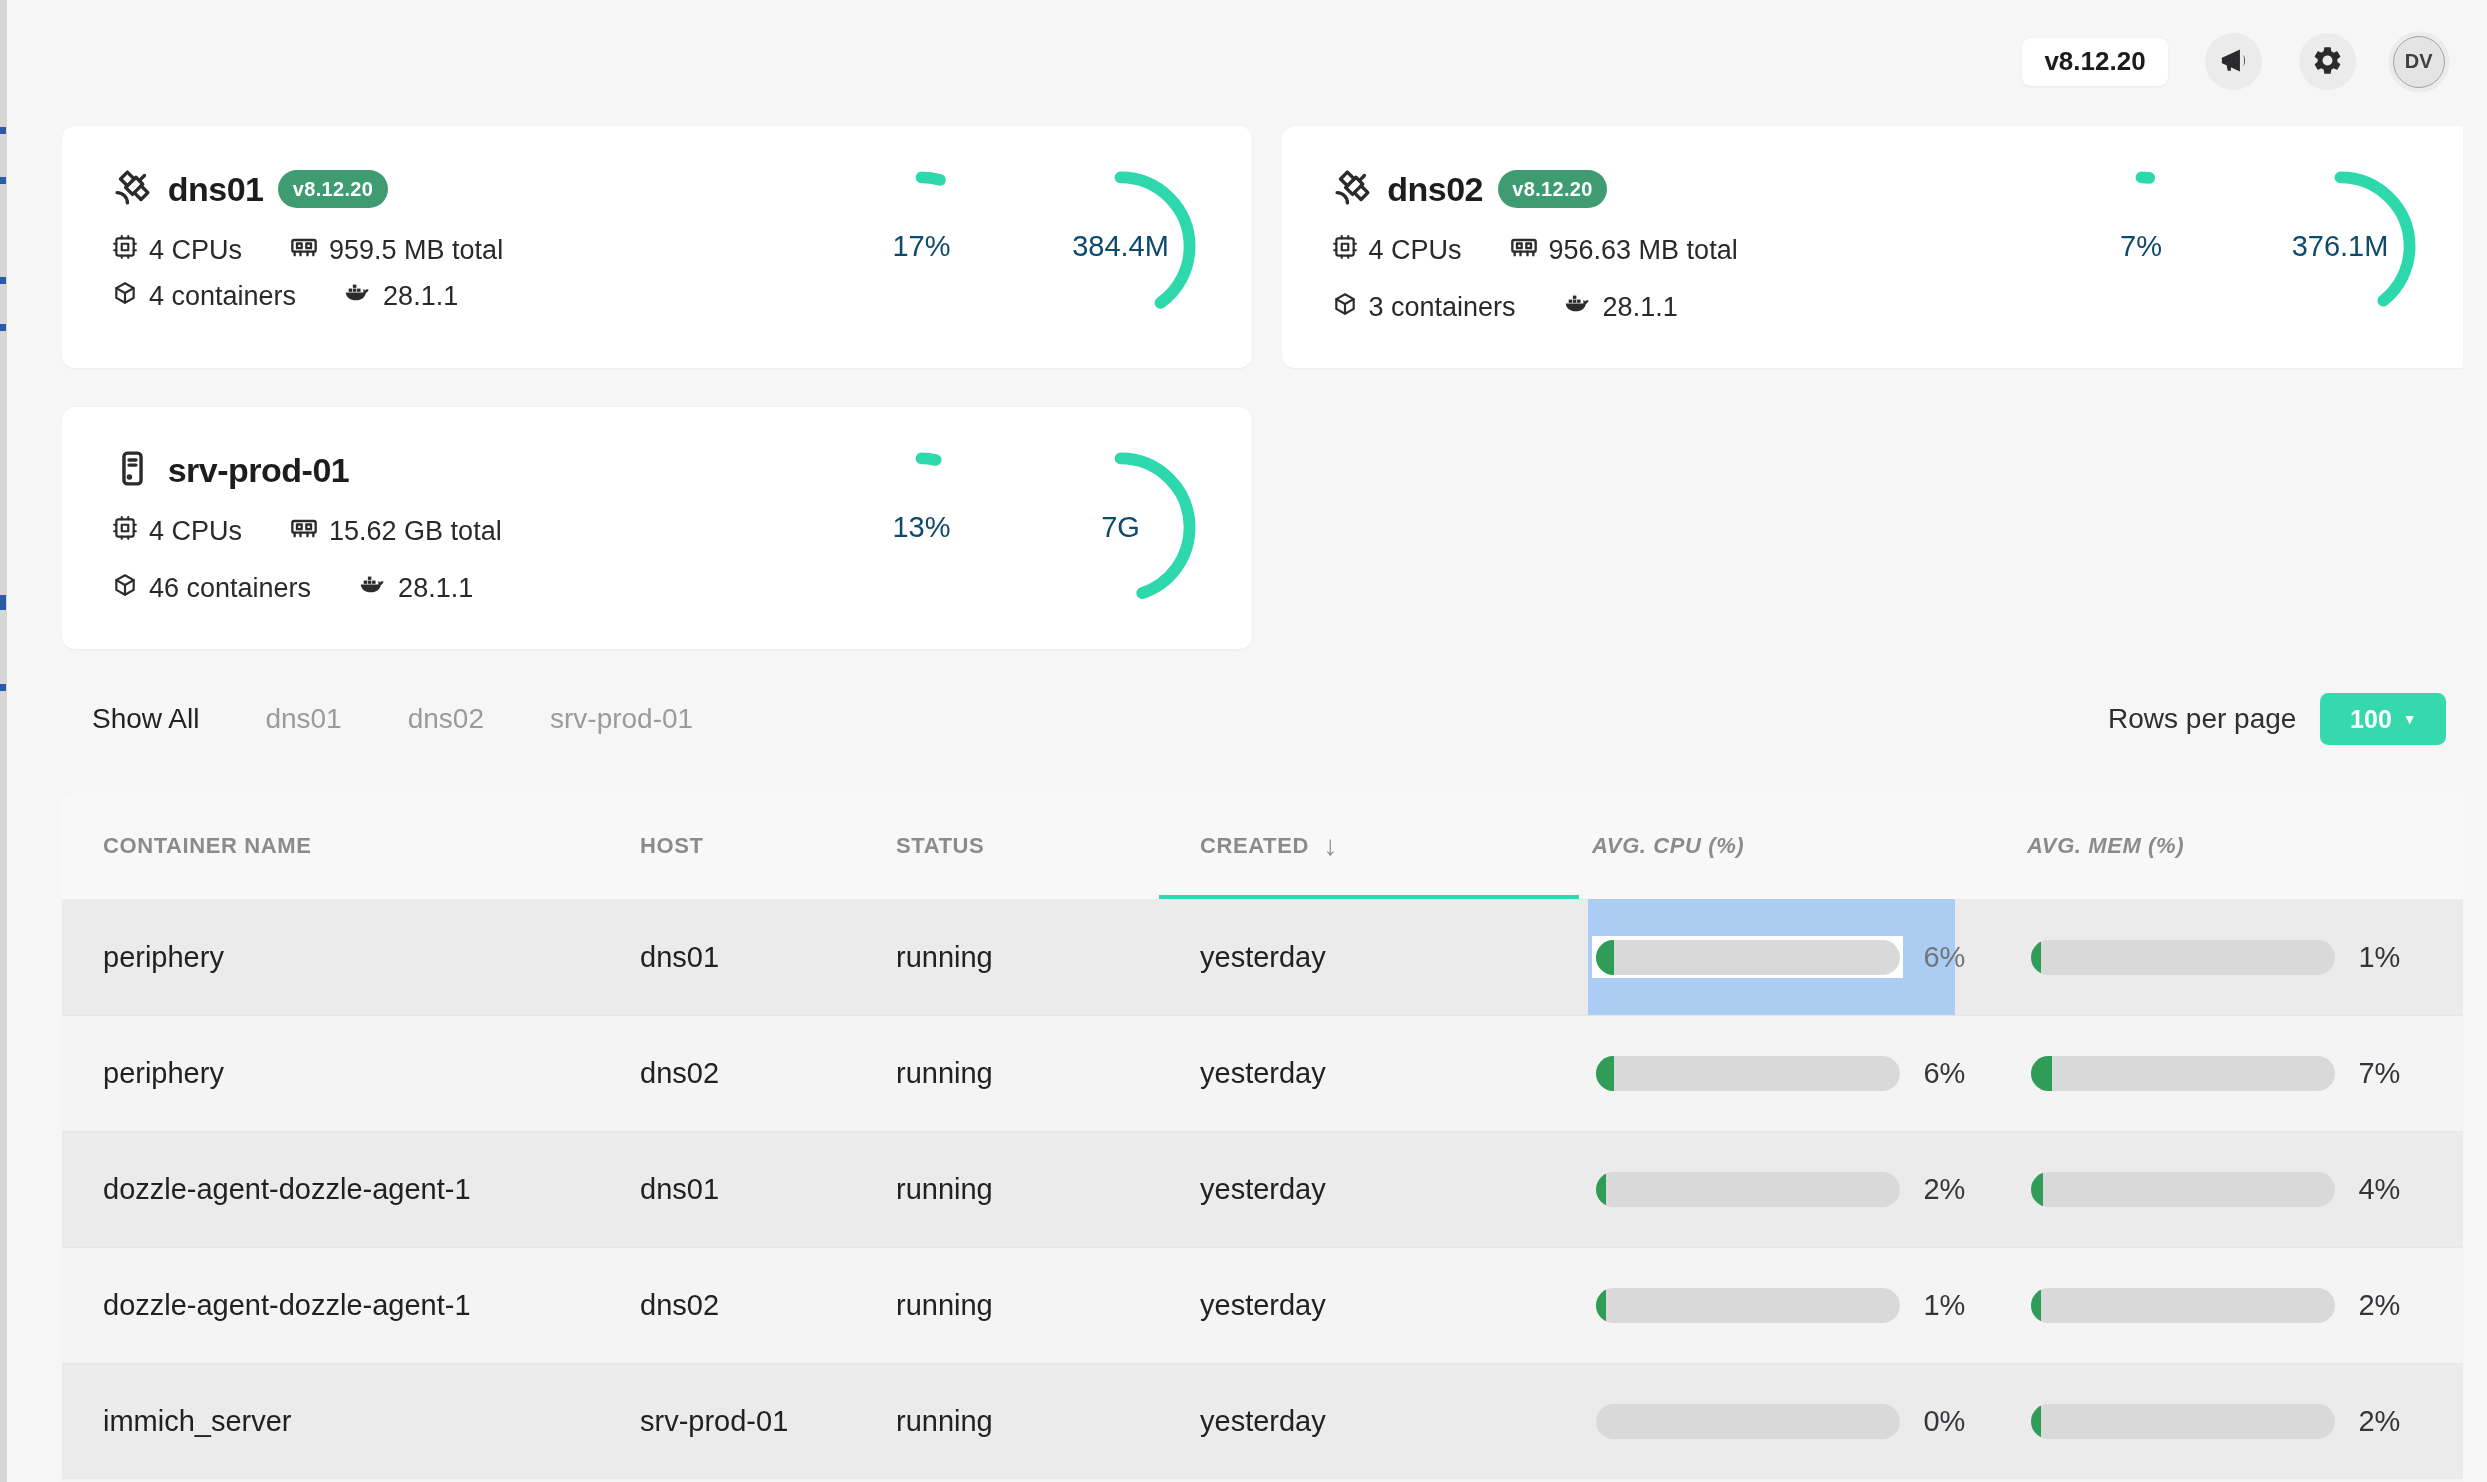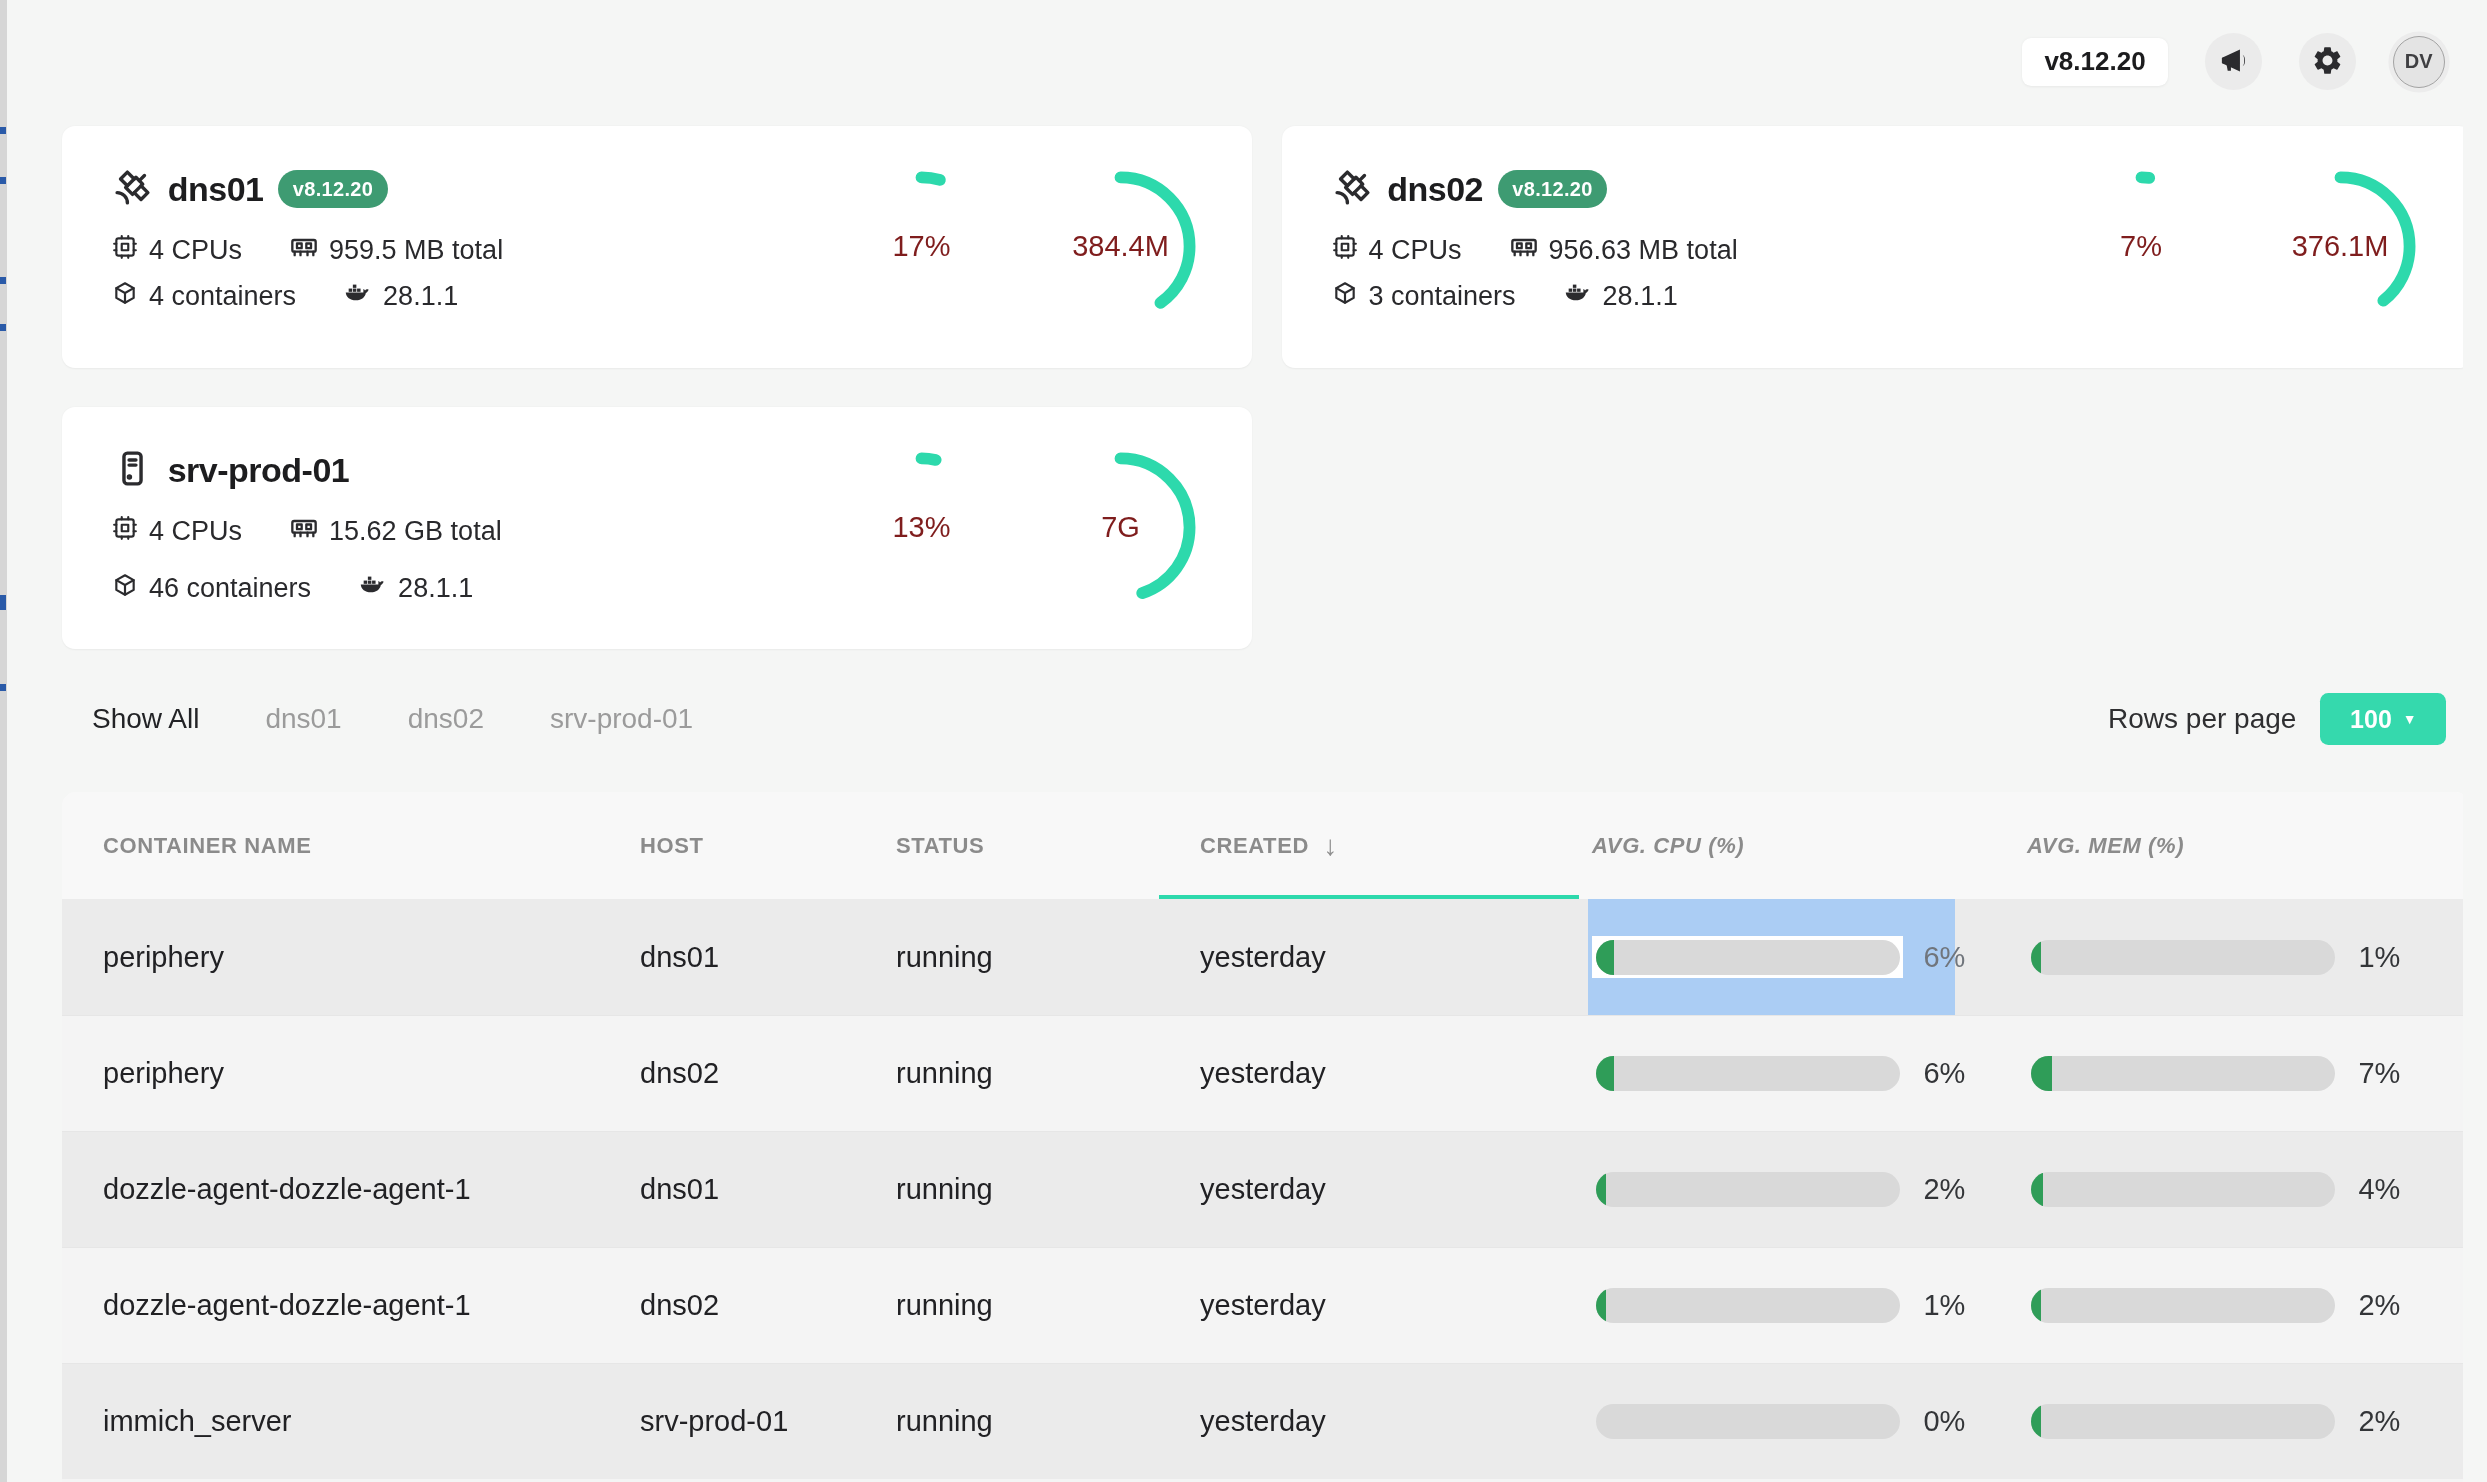--- a/index.html
+++ b/index.html
@@ -33,21 +33,21 @@
   .host-badge { background:#3e9b72; color:#fff; font-size:20px; font-weight:700;
     padding:7.4px 14.7px; border-radius:921px; letter-spacing:0.3px; }
   .host-info { display:flex; align-items:center; gap:13px; margin-top:22px; font-size:27px; color:#29292c; }
   .host-info .grp { display:flex; align-items:center; gap:11px; }
   .host-info .grp + .grp { margin-left:35px; }
   .gauge { position:absolute; width:157px; height:157px; top:42px; }
   .gauge.cpu { right:252px; }
   .gauge.mem { right:53px; }
   .gauge svg { width:157px; height:157px; display:block; }
   .gauge .glabel { position:absolute; inset:0; display:flex; align-items:center; justify-content:center;
-    color:#7f1d1d; font-size:29px; font-weight:500; }
+    color:#0c4a6e; font-size:29px; font-weight:500; }
 
   
   .filters { position:absolute; left:92px; top:703px; display:flex; gap:66px; font-size:28px; }
   .filter-item { color:#9b9b9b; cursor:pointer; }
   .filter-item.active { color:#222326; }
   .rpp { position:absolute; right:16.6px; top:693px; display:flex; align-items:center; gap:24px; }
   .rpp-label { font-size:28px; color:#2f2f31;text-align:right; }
   .rpp-btn { width:126px; height:52px; background:#35d9ad; border-radius:8.3px; color:#fff;
     display:flex; align-items:center; justify-content:center; gap:11px;
     font-size:25px; font-weight:700; cursor:pointer; }
@@ -222,21 +222,21 @@
             <span>
           <svg class="ic" width="28" height="28" viewBox="0 0 24 24">
                 <rect x="2" y="6" width="20" height="10" rx="1.5"></rect>
                 <rect x="6" y="9" width="4" height="4"></rect>
                 <rect x="14" y="9" width="4" height="4"></rect>
                 <path d="M4 16v3M9 16v3M15 16v3M20 16v3"></path>
               </svg></span>
           <span>956.63 MB total</span>
           </span>
       </div>
-      <div class="host-info" style="margin-top:11px">
+      <div class="host-info" style="margin-top:22px">
         <span class="grp">
             <span>
           <svg class="ic" width="26" height="26" viewBox="0 0 24 24">
                 <path d="m12 3 8 4.5v9L12 21l-8-4.5v-9L12 3Z"></path>
                 <path d="m12 12 8-4.5M12 12v9M12 12 4 7.5"></path>
               </svg></span>
           <span>3 containers</span>
           </span>
         <span class="grp">
             <span>

